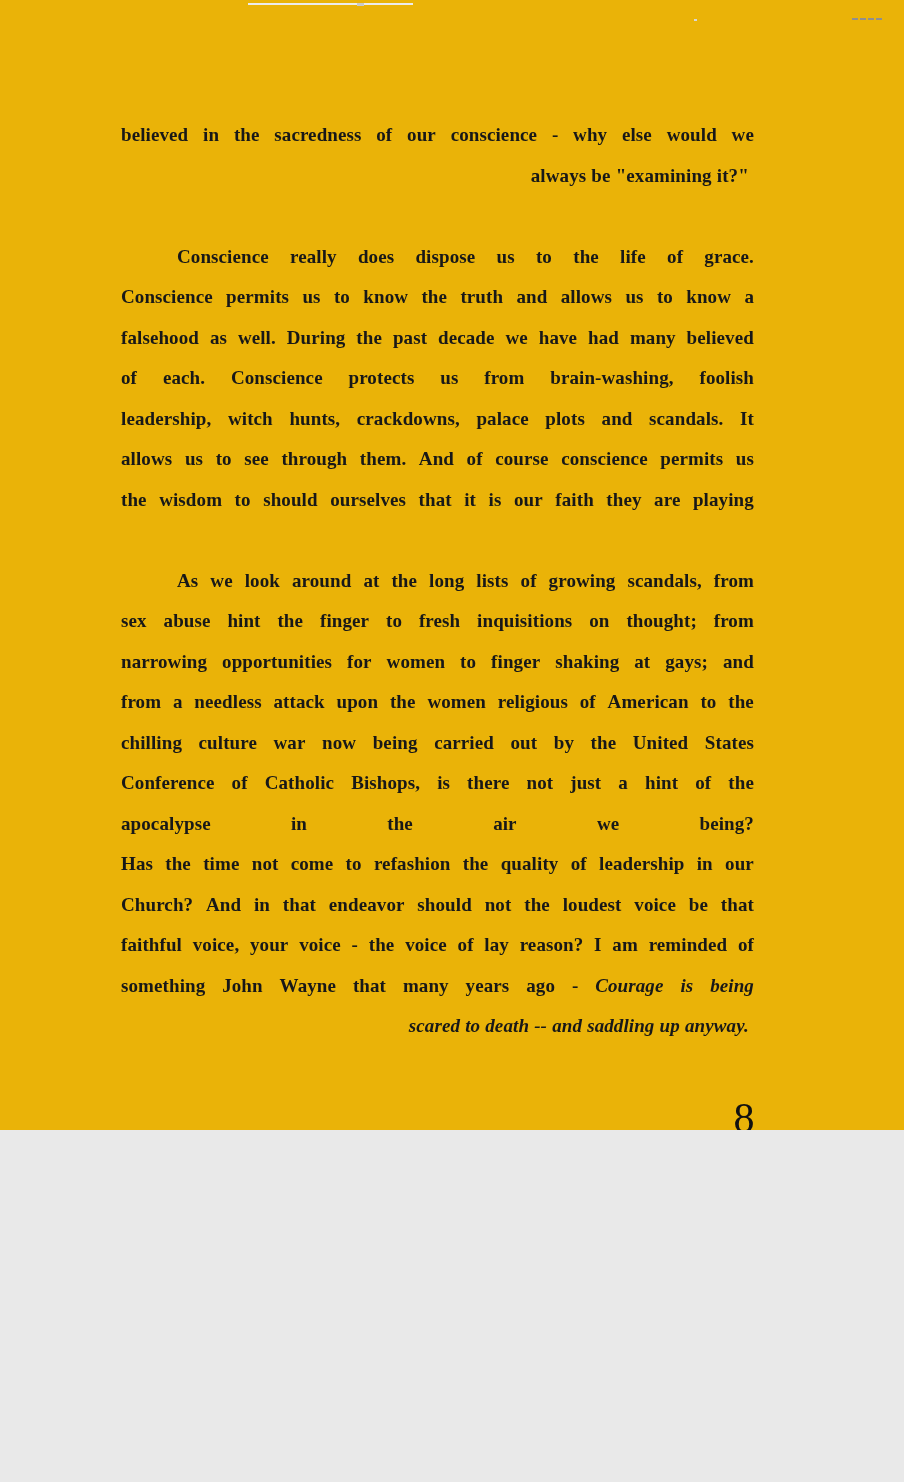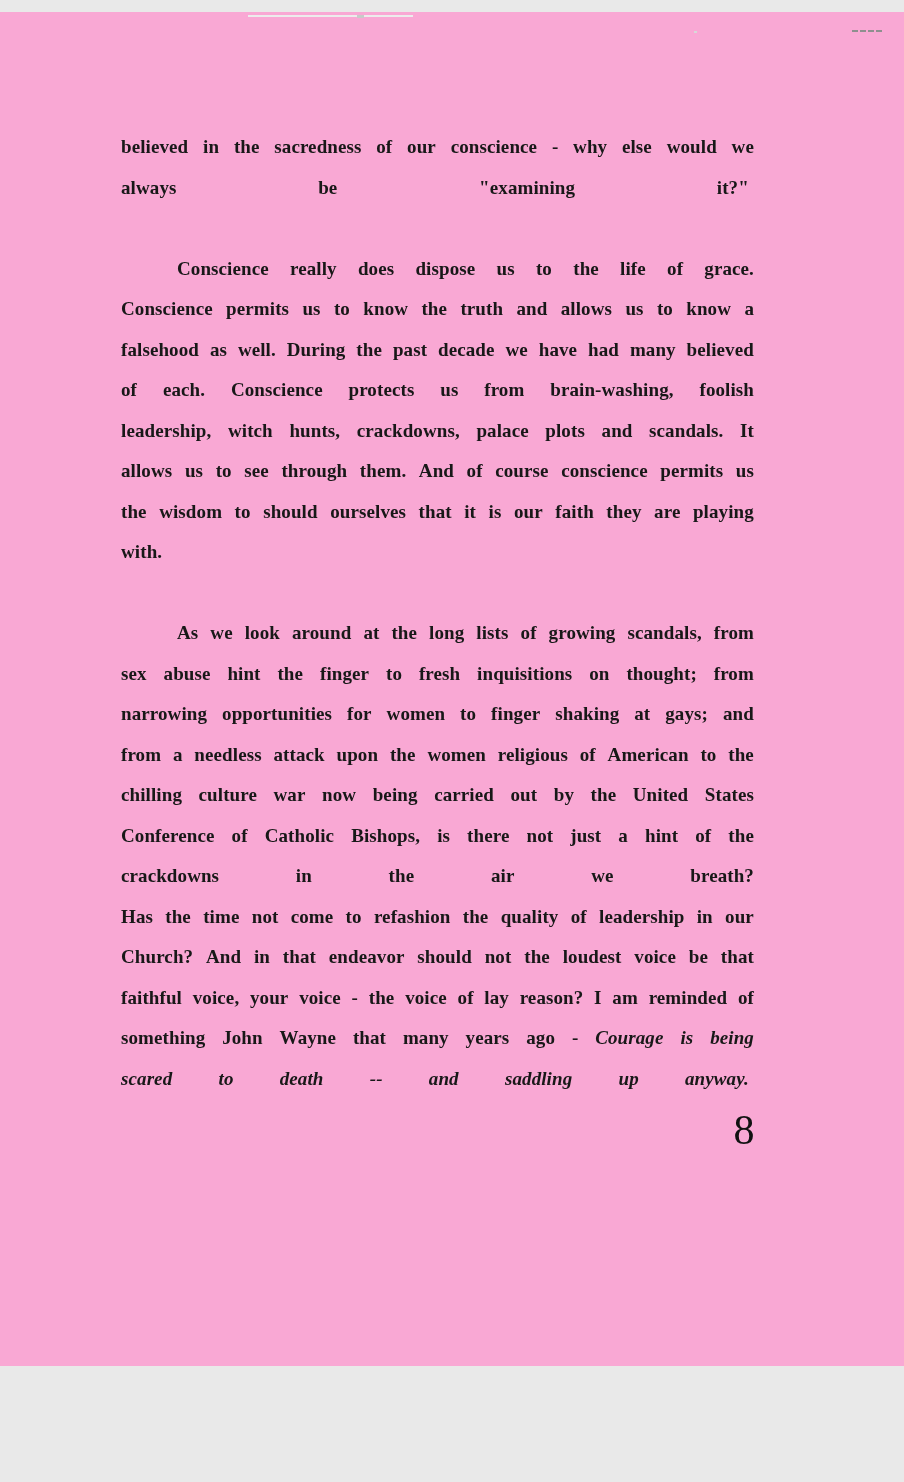--- a/index.html
+++ b/index.html
@@ -1,43 +1,43 @@
 <!DOCTYPE html>
 <html><head>
 <meta charset="utf-8">
 <style>
   html,body{margin:0;padding:0;background:#e9e9e9;}
   .page{
     position:relative;
-    width:904px;height:1354px;
-    background:#f9a8d4;
+    width:904px;height:1130px;
+    background:#eab308;
     font-family:"Liberation Serif","DejaVu Serif",serif;
     color:#181818;
     overflow:hidden;
-    margin:12px auto;
+    margin:0 auto;
   }
   
   .scan-streak{position:absolute;left:248px;top:3px;width:165px;height:2px;background:#ececec;}
   .scan-speck{position:absolute;left:357px;top:3px;width:7px;height:3px;background:#c9c9c9;}
   .scan-dot{position:absolute;left:694px;top:19px;width:3px;height:2px;background:#d8d8d8;}
   .scan-dashes{position:absolute;left:852px;top:18px;width:30px;height:0;border-top:2px dashed #8f8f8f;}
   
   .text-block{
     position:absolute;left:121px;top:115px;width:633px;
     font-size:19px;font-weight:700;
     letter-spacing:0.1px;
   }
   .para{margin:0;}
   .para + .para{margin-top:40.5px;}
   .line{
     display:flex;align-items:center;height:40.5px;
     white-space:nowrap;
   }
   .line.just{justify-content:space-between;}
-  .line:not(.just){justify-content:space-between;}
+  .line:not(.just){justify-content:flex-end;}
   .line:not(.just) .word{margin-right:0.27em;}
   .line.indent{padding-left:56px;}
   .word{display:inline-block;}
   .word.it{font-style:italic;}
   
   .page-number{
     position:absolute;left:712px;top:1092px;width:64px;
     text-align:center;font-size:42px;font-weight:400;line-height:1.25;
     color:#111;
   }
@@ -160,23 +160,20 @@
           <span class="word">ourselves</span>
           <span class="word">that</span>
           <span class="word">it</span>
           <span class="word">is</span>
           <span class="word">our</span>
           <span class="word">faith</span>
           <span class="word">they</span>
           <span class="word">are</span>
           <span class="word">playing</span>
         </div>
-        <div class="line">
-          <span class="word">with.</span>
-        </div>
       </div>
       <div class="para">
         <div class="line just indent">
           <span class="word">As</span>
           <span class="word">we</span>
           <span class="word">look</span>
           <span class="word">around</span>
           <span class="word">at</span>
           <span class="word">the</span>
           <span class="word">long</span>
@@ -246,26 +243,26 @@
           <span class="word">is</span>
           <span class="word">there</span>
           <span class="word">not</span>
           <span class="word">just</span>
           <span class="word">a</span>
           <span class="word">hint</span>
           <span class="word">of</span>
           <span class="word">the</span>
         </div>
         <div class="line just">
-          <span class="word">crackdowns</span>
+          <span class="word">apocalypse</span>
           <span class="word">in</span>
           <span class="word">the</span>
           <span class="word">air</span>
           <span class="word">we</span>
-          <span class="word">breath?</span>
+          <span class="word">being?</span>
         </div>
         <div class="line just">
           <span class="word">Has</span>
           <span class="word">the</span>
           <span class="word">time</span>
           <span class="word">not</span>
           <span class="word">come</span>
           <span class="word">to</span>
           <span class="word">refashion</span>
           <span class="word">the</span>

